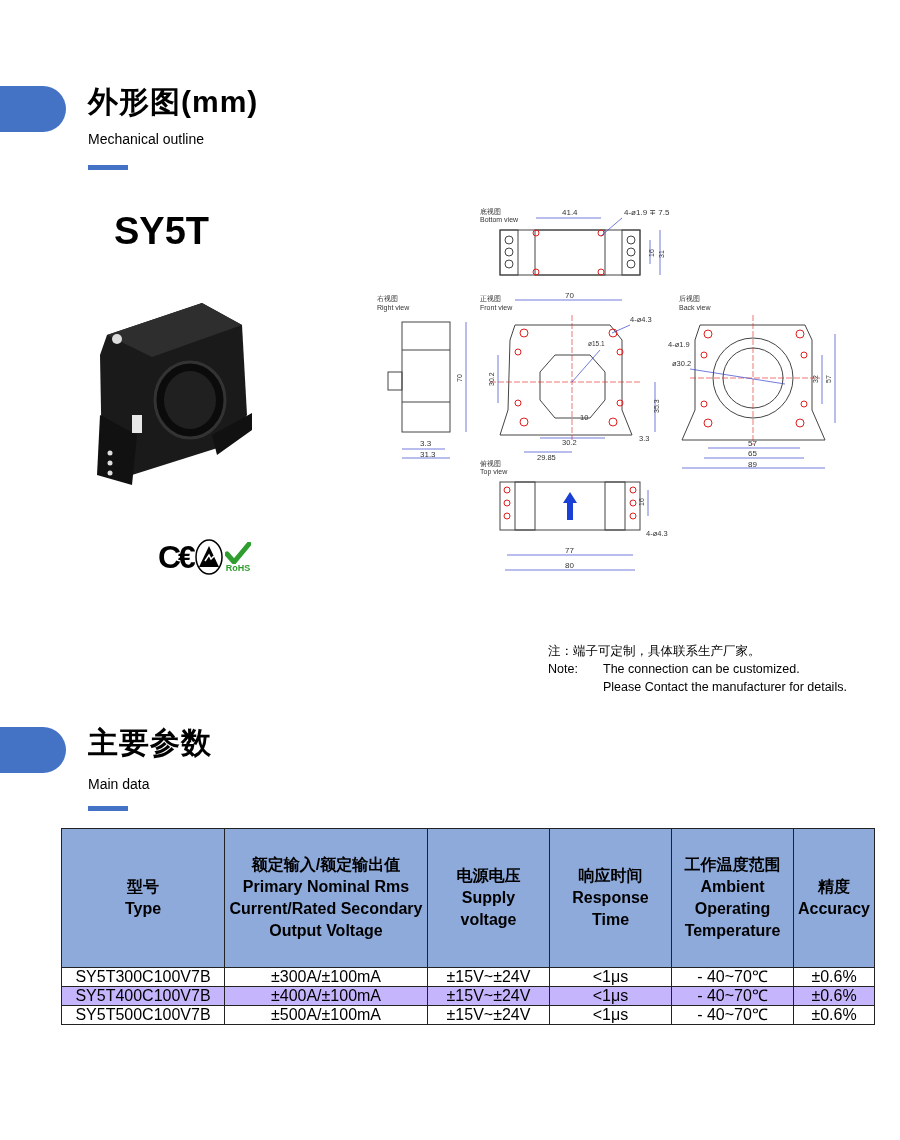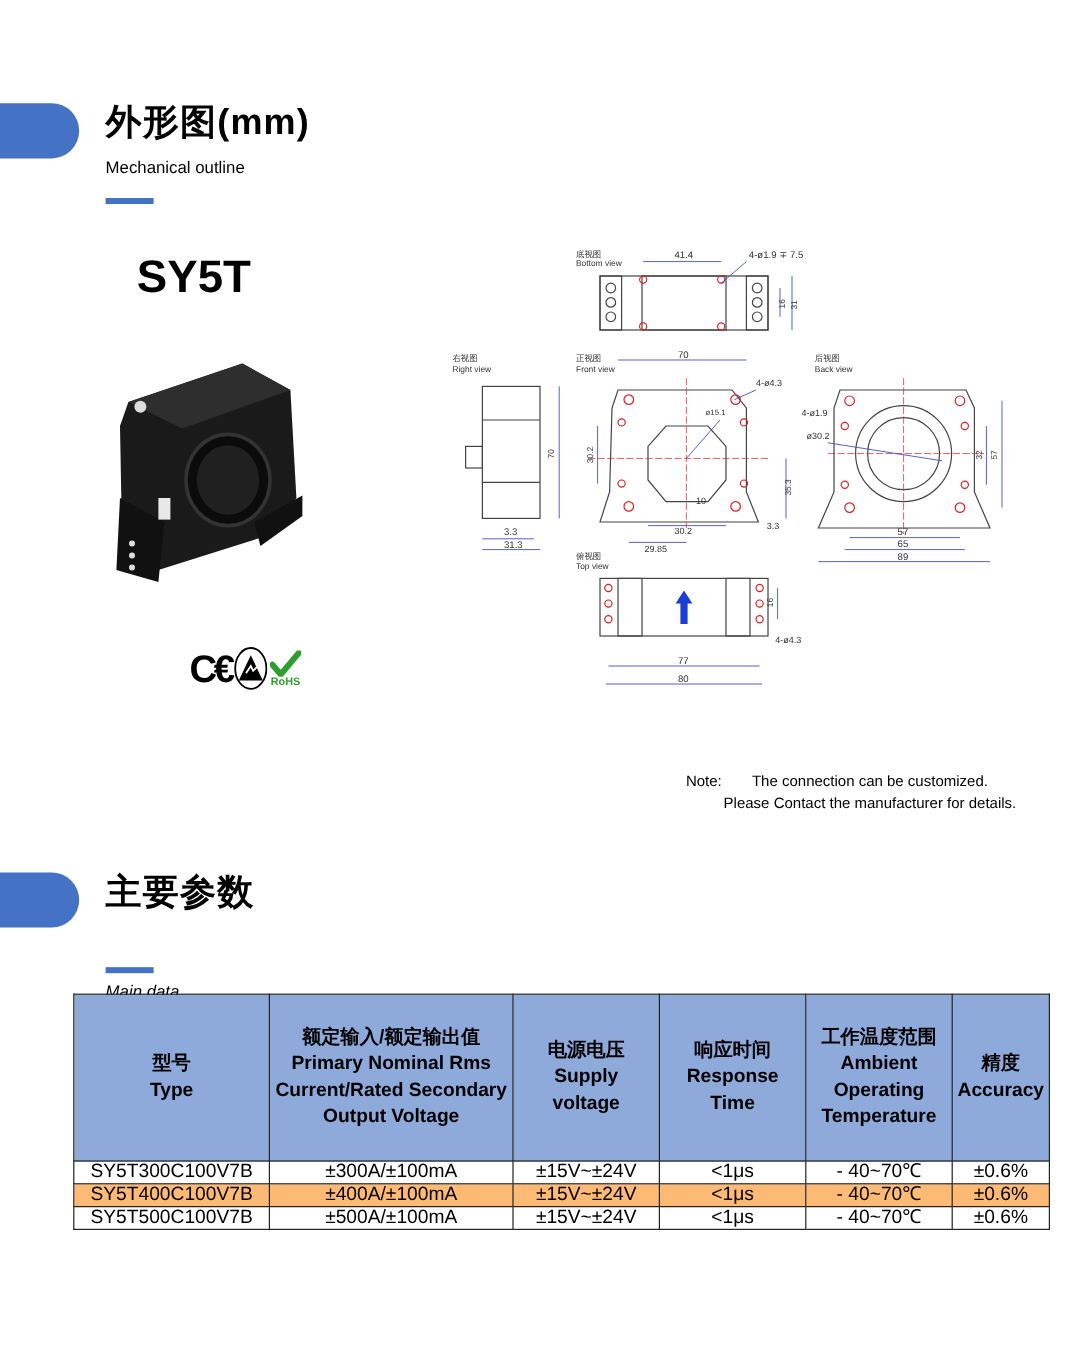--- a/index.html
+++ b/index.html
@@ -14,29 +14,29 @@
 
   .model-name { position:absolute; left:114px; top:210px; font-size:38px; font-weight:bold; }
 
   .product-img { position:absolute; left:92px; top:295px; width:170px; height:195px; }
   .certs { position:absolute; left:158px; top:537px; height:40px; display:flex; align-items:center; gap:2px; }
 
   .drawing { position:absolute; left:360px; top:200px; width:500px; height:380px; }
   .drawing svg text { font-family:"Liberation Sans",sans-serif; }
 
   .note { position:absolute; left:548px; top:642px; font-size:12.5px; line-height:18px; }
-  .note .row { display:flex;justify-content:center; }
+  .note .row { display:flex; }
   .note .lbl { width:55px; }
 
   table.spec { position:absolute; left:61px; top:828px; border-collapse:collapse;
                font-family:"Liberation Sans",sans-serif; }
   table.spec th, table.spec td { border:1.5px solid #222; text-align:center; padding:0; }
   table.spec th { background:#8eaadb; font-weight:bold; font-size:16px; line-height:22px; height:138px; vertical-align:middle; }
   table.spec td { font-size:16px; height:18px; line-height:18px; }
-  table.spec tr.alt td { background:#fdba74; }
+  table.spec tr.alt td { background:#c4b5fd; }
 </style>
 </head>
 <body>
 
 <div class="section-tab" style="top:86px;"></div>
 <div class="section-title" style="top:82px;">外形图(mm)</div>
 <div class="section-sub" style="top:131px;">Mechanical outline</div>
 <div class="section-bar" style="top:165px;"></div>
 
 <div class="model-name">SY5T</div>
@@ -206,33 +206,34 @@
         <line x1="507" y1="555" x2="633" y2="555" stroke="#3344cc" stroke-width="0.7"></line>
         <text x="565" y="553" font-size="8">77</text>
         <line x1="505" y1="570" x2="635" y2="570" stroke="#3344cc" stroke-width="0.7"></line>
         <text x="565" y="568" font-size="8">80</text>
       </g>
     </g>
   </svg>
 </div>
 
 <div class="note">
+  <div>注：端子可定制，具体联系生产厂家。</div>
   <div class="row">
       <span class="lbl">Note:</span>
       <span>The connection can be customized.</span>
     </div>
   <div class="row">
       <span class="lbl"></span>
       <span>Please Contact the manufacturer for details.</span>
     </div>
 </div>
 
 <div class="section-tab" style="top:727px;"></div>
 <div class="section-title" style="top:723px;">主要参数</div>
-<div class="section-sub" style="top:818px;font-style:italic;">Main data</div>
+<div class="section-sub" style="top:776px;">Main data</div>
 <div class="section-bar" style="top:806px;"></div>
 
 <table class="spec">
   <thead>
     <tr>
       <th style="width:162px;">
           <div>型号</div>
           <div>Type</div>
         </th>
       <th style="width:202px;margin-left:36px;">

